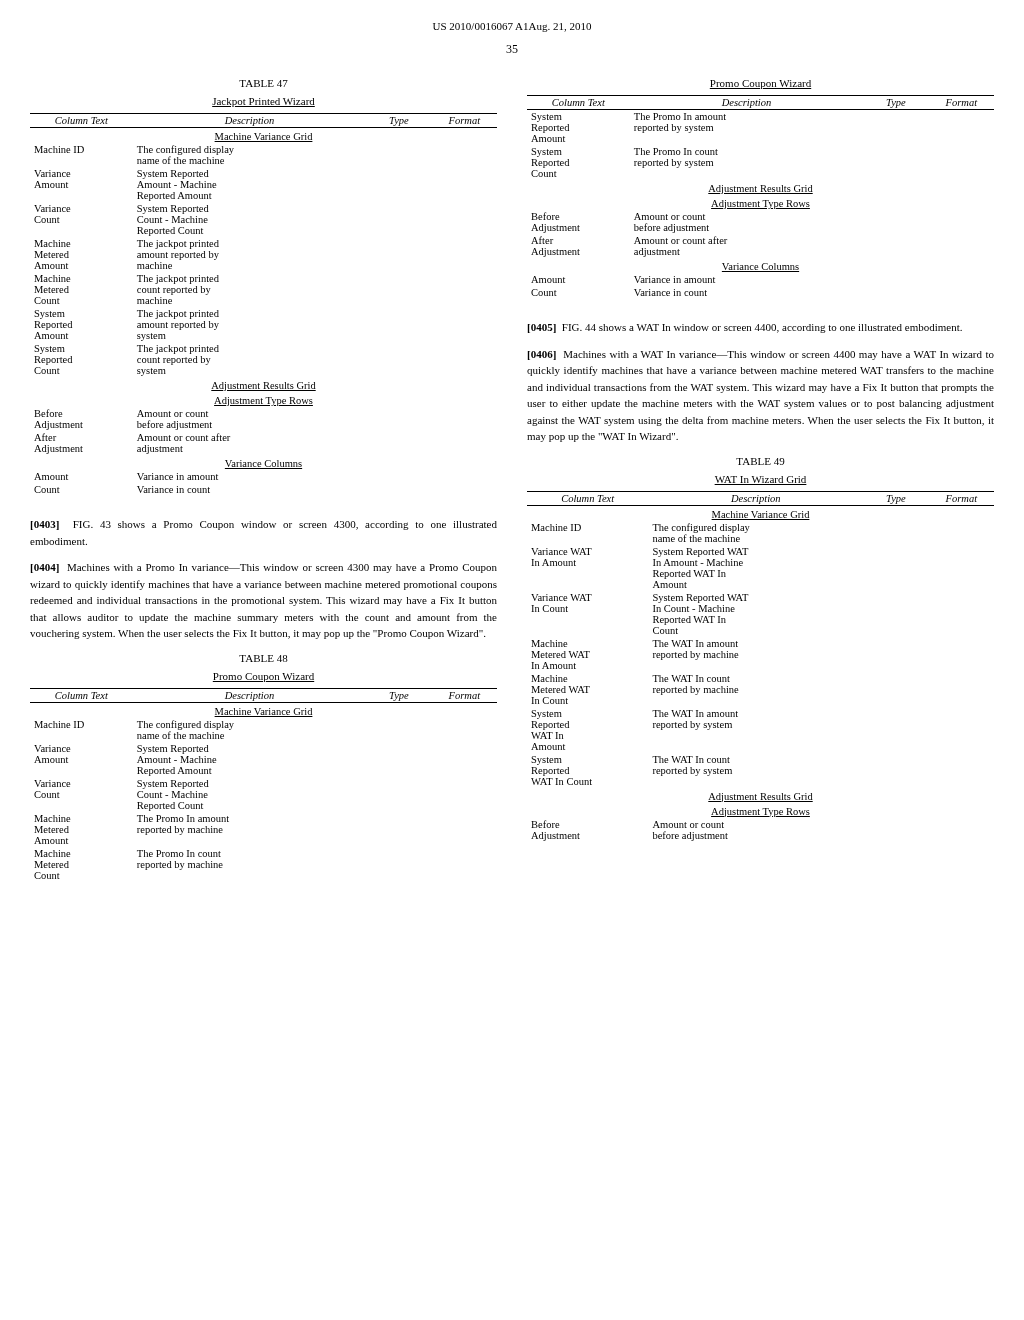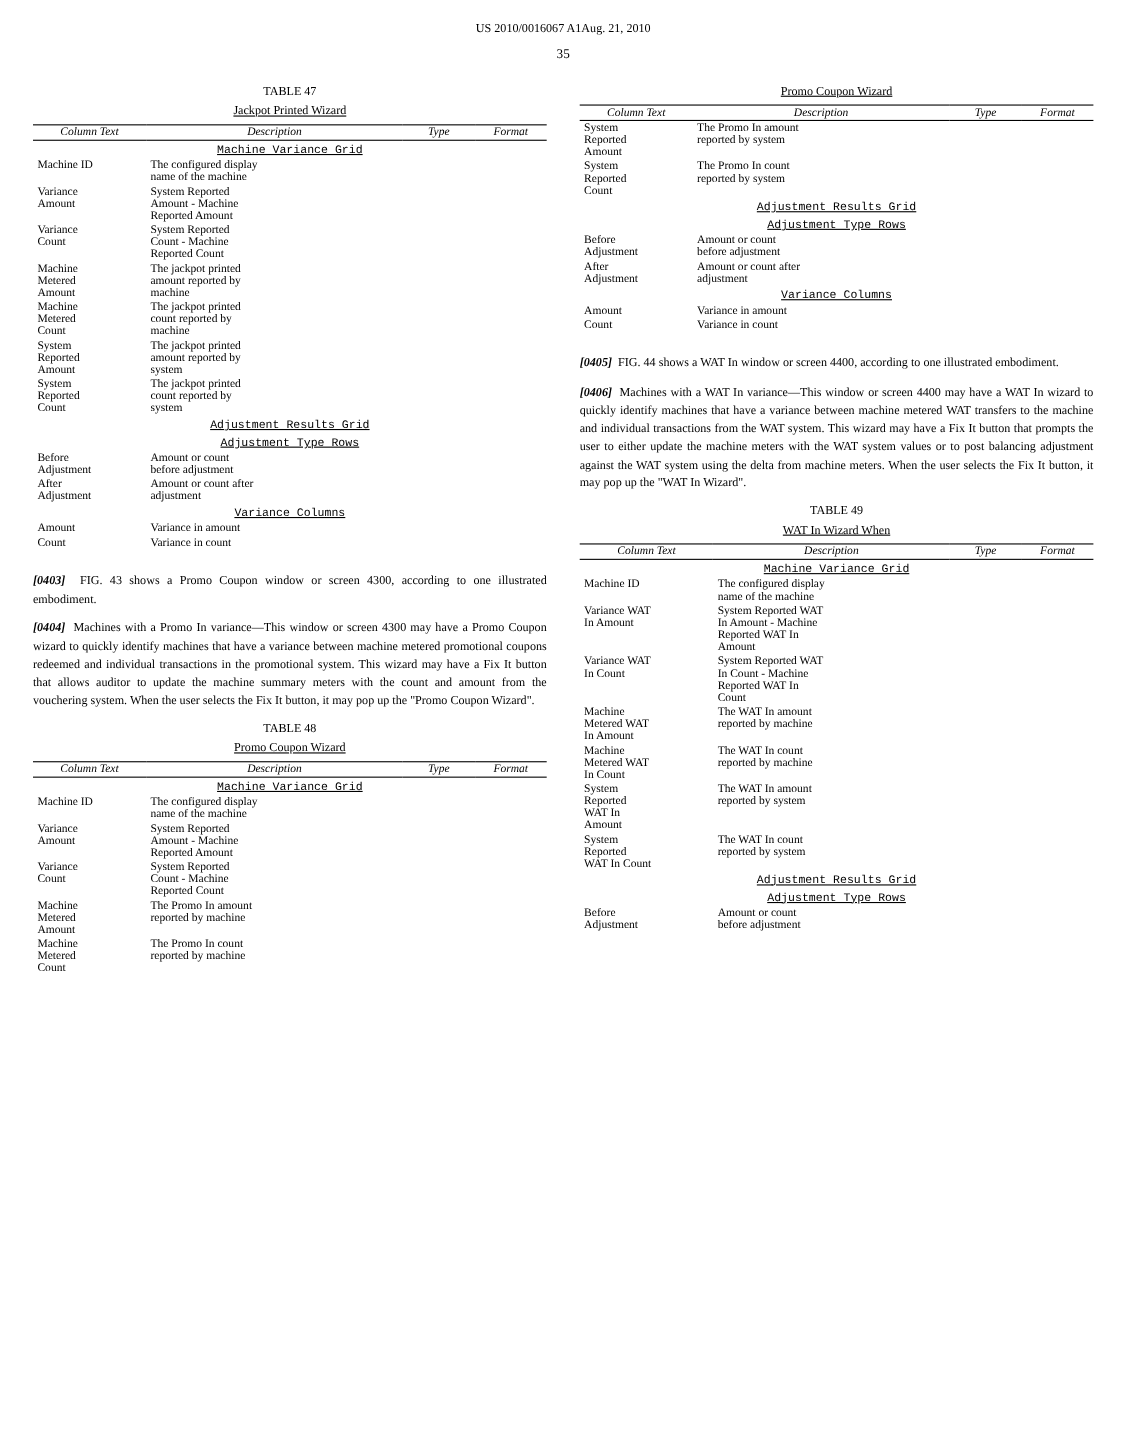--- a/index.html
+++ b/index.html
@@ -59,30 +59,28 @@
     }
     table td {
       padding: 1px 4px;
       vertical-align: top;
     }
     .section-header {
       text-align: center;
       text-decoration: underline;
       font-size: 10.5px;
       padding: 3px 0 1px 0;
-      font-family: Liberation Mono, monospace;
     }
     .body-text {
       font-size: 11px;
       line-height: 1.5;
       margin-bottom: 10px;
     }
     .body-text .para-num {
       font-weight: bold;
-      font-style: italic;
     }
     .body-text p {
       margin-bottom: 8px;
       text-align: justify;
     }
   </style>
 </head>
 <body>
 
 <div class="page-header">
@@ -330,21 +328,21 @@
 
     <div class="body-text">
       <p><span class="para-num">[0406]</span>&nbsp; Machines with a WAT In variance—This window or screen 4400 may have a WAT In wizard to quickly identify machines that have a variance between machine metered WAT transfers to the machine and individual transactions from the WAT system. This wizard may have a Fix It button that prompts the user to either update the machine meters with the WAT system values or to post balancing adjustment against the WAT system using the delta from machine meters. When the user selects the Fix It button, it may pop up the "WAT In Wizard".</p>
     </div>
 
     <div class="table-section">
       <div class="table-title">
         <span>TABLE 49</span>
       </div>
       <div class="table-title">
-        <u>WAT In Wizard When</u>
+        <u>WAT In Wizard Grid</u>
       </div>
       <table>
         <thead>
           <tr>
             <th style="width:26%">Column Text</th>
             <th style="width:46%">Description</th>
             <th style="width:14%">Type</th>
             <th style="width:14%">Format</th>
           </tr>
         </thead>

